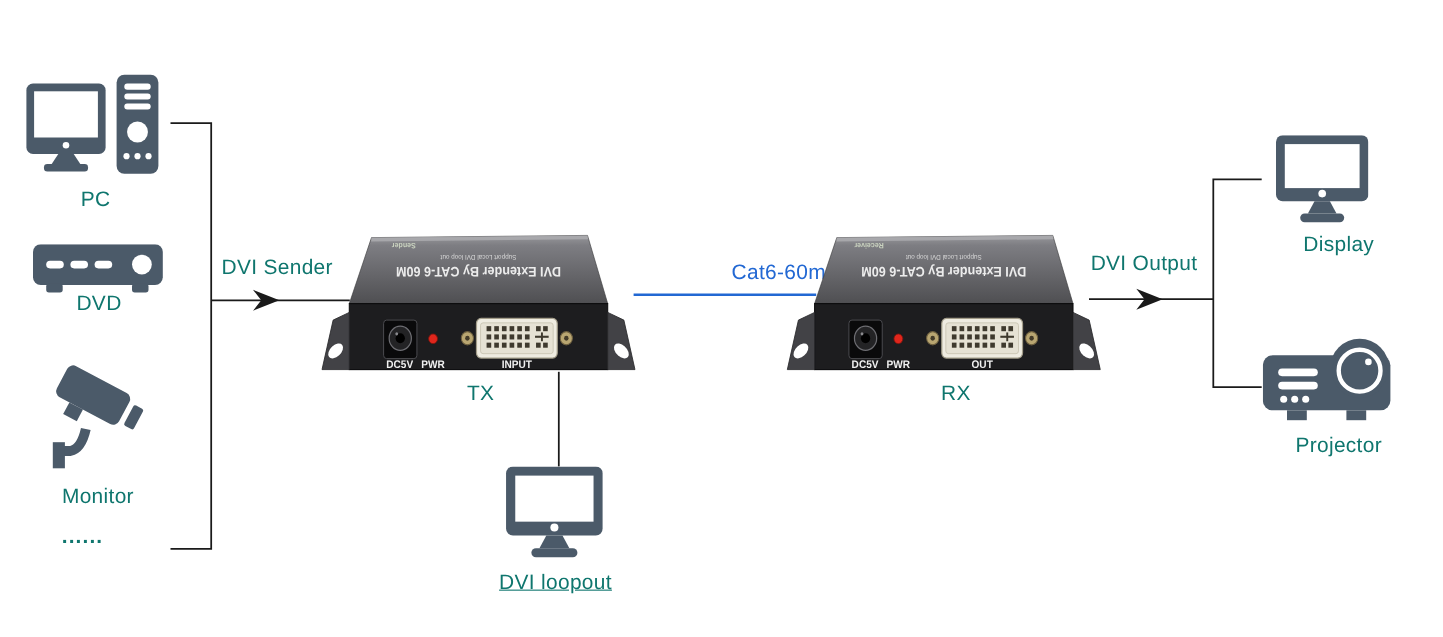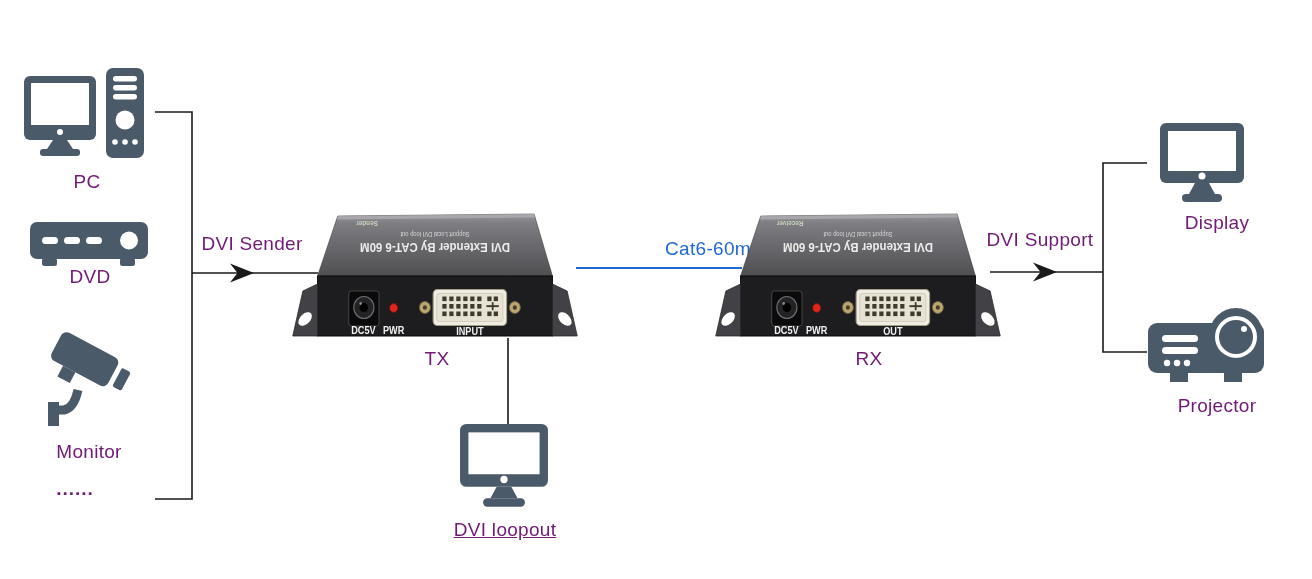--- a/index.html
+++ b/index.html
@@ -3,21 +3,21 @@
 <meta charset="utf-8">
 <style>
   html,body{margin:0;padding:0;background:#fff;}
   .canvas{
     position:relative;width:1312px;height:579px;background:#ffffff;
     font-family:"Liberation Sans", sans-serif;overflow:hidden;
   }
   .abs{position:absolute;}
   .lbl{
     position:absolute;transform:translateX(-50%);font-size:19px;
-    color:#701a75;white-space:nowrap;letter-spacing:.3px;
+    color:#0f766e;white-space:nowrap;letter-spacing:.3px;
   }
   .lbl.blue{color:var(--cat6);}
   .lbl.dots{font-weight:bold;letter-spacing:1px;}
   .ic{fill:var(--icon);}
   .wh{fill:#ffffff;}
   .ln{stroke:var(--line);stroke-width:1.6;fill:none;}
   .arrow{fill:var(--line);stroke:none;}
   .blue-ln{stroke:var(--cat6);stroke-width:2.2;fill:none;}
   .pin{fill:#3f3a2e;}
   .dvtitle{font-size:12.5px;font-weight:bold;fill:#ececec;text-anchor:middle;}
@@ -128,21 +128,21 @@
       <rect class="ic" x="24" y="48" width="14" height="12"></rect>
     </g>
     <path d="M38 60 Q34 78 24 80 L16 80" stroke="var(--icon)" stroke-width="9" fill="none"></path>
     <rect class="ic" x="8" y="72" width="11" height="24"></rect>
   </svg>
   <div class="lbl" style="left:89px;top:441px;text-align:center;">Monitor</div>
   <div class="lbl dots" style="left:75px;top:478px;">......</div>
 
   <div class="lbl" style="left:252px;top:233px;">DVI Sender</div>
   <div class="lbl blue" style="left:668px;top:238px;margin-left:40px;">Cat6-60m</div>
-  <div class="lbl" style="left:1040px;top:229px;">DVI Support</div>
+  <div class="lbl" style="left:1040px;top:229px;">DVI Output</div>
 
   <svg class="abs" style="left:290px;top:204px;" width="290" height="142" viewBox="0 0 316 142" preserveAspectRatio="none">
     <use href="#devbody"></use>
     <text class="dvsub" x="158" y="33" transform="rotate(180 158 30.5)">Support Local DVI loop out</text>
     <text class="dvtitle" x="158" y="48" transform="rotate(180 158 43.5)">DVI Extender By CAT-6  60M</text>
     <text class="dvcorner" x="84" y="21.5" transform="rotate(180 84 19)">Sender</text>
     <text class="dvlabel" x="80" y="130.5">DC5V</text>
     <text class="dvlabel" x="113" y="130.5">PWR</text>
     <text class="dvlabel" x="196" y="131">INPUT</text>
   </svg>

